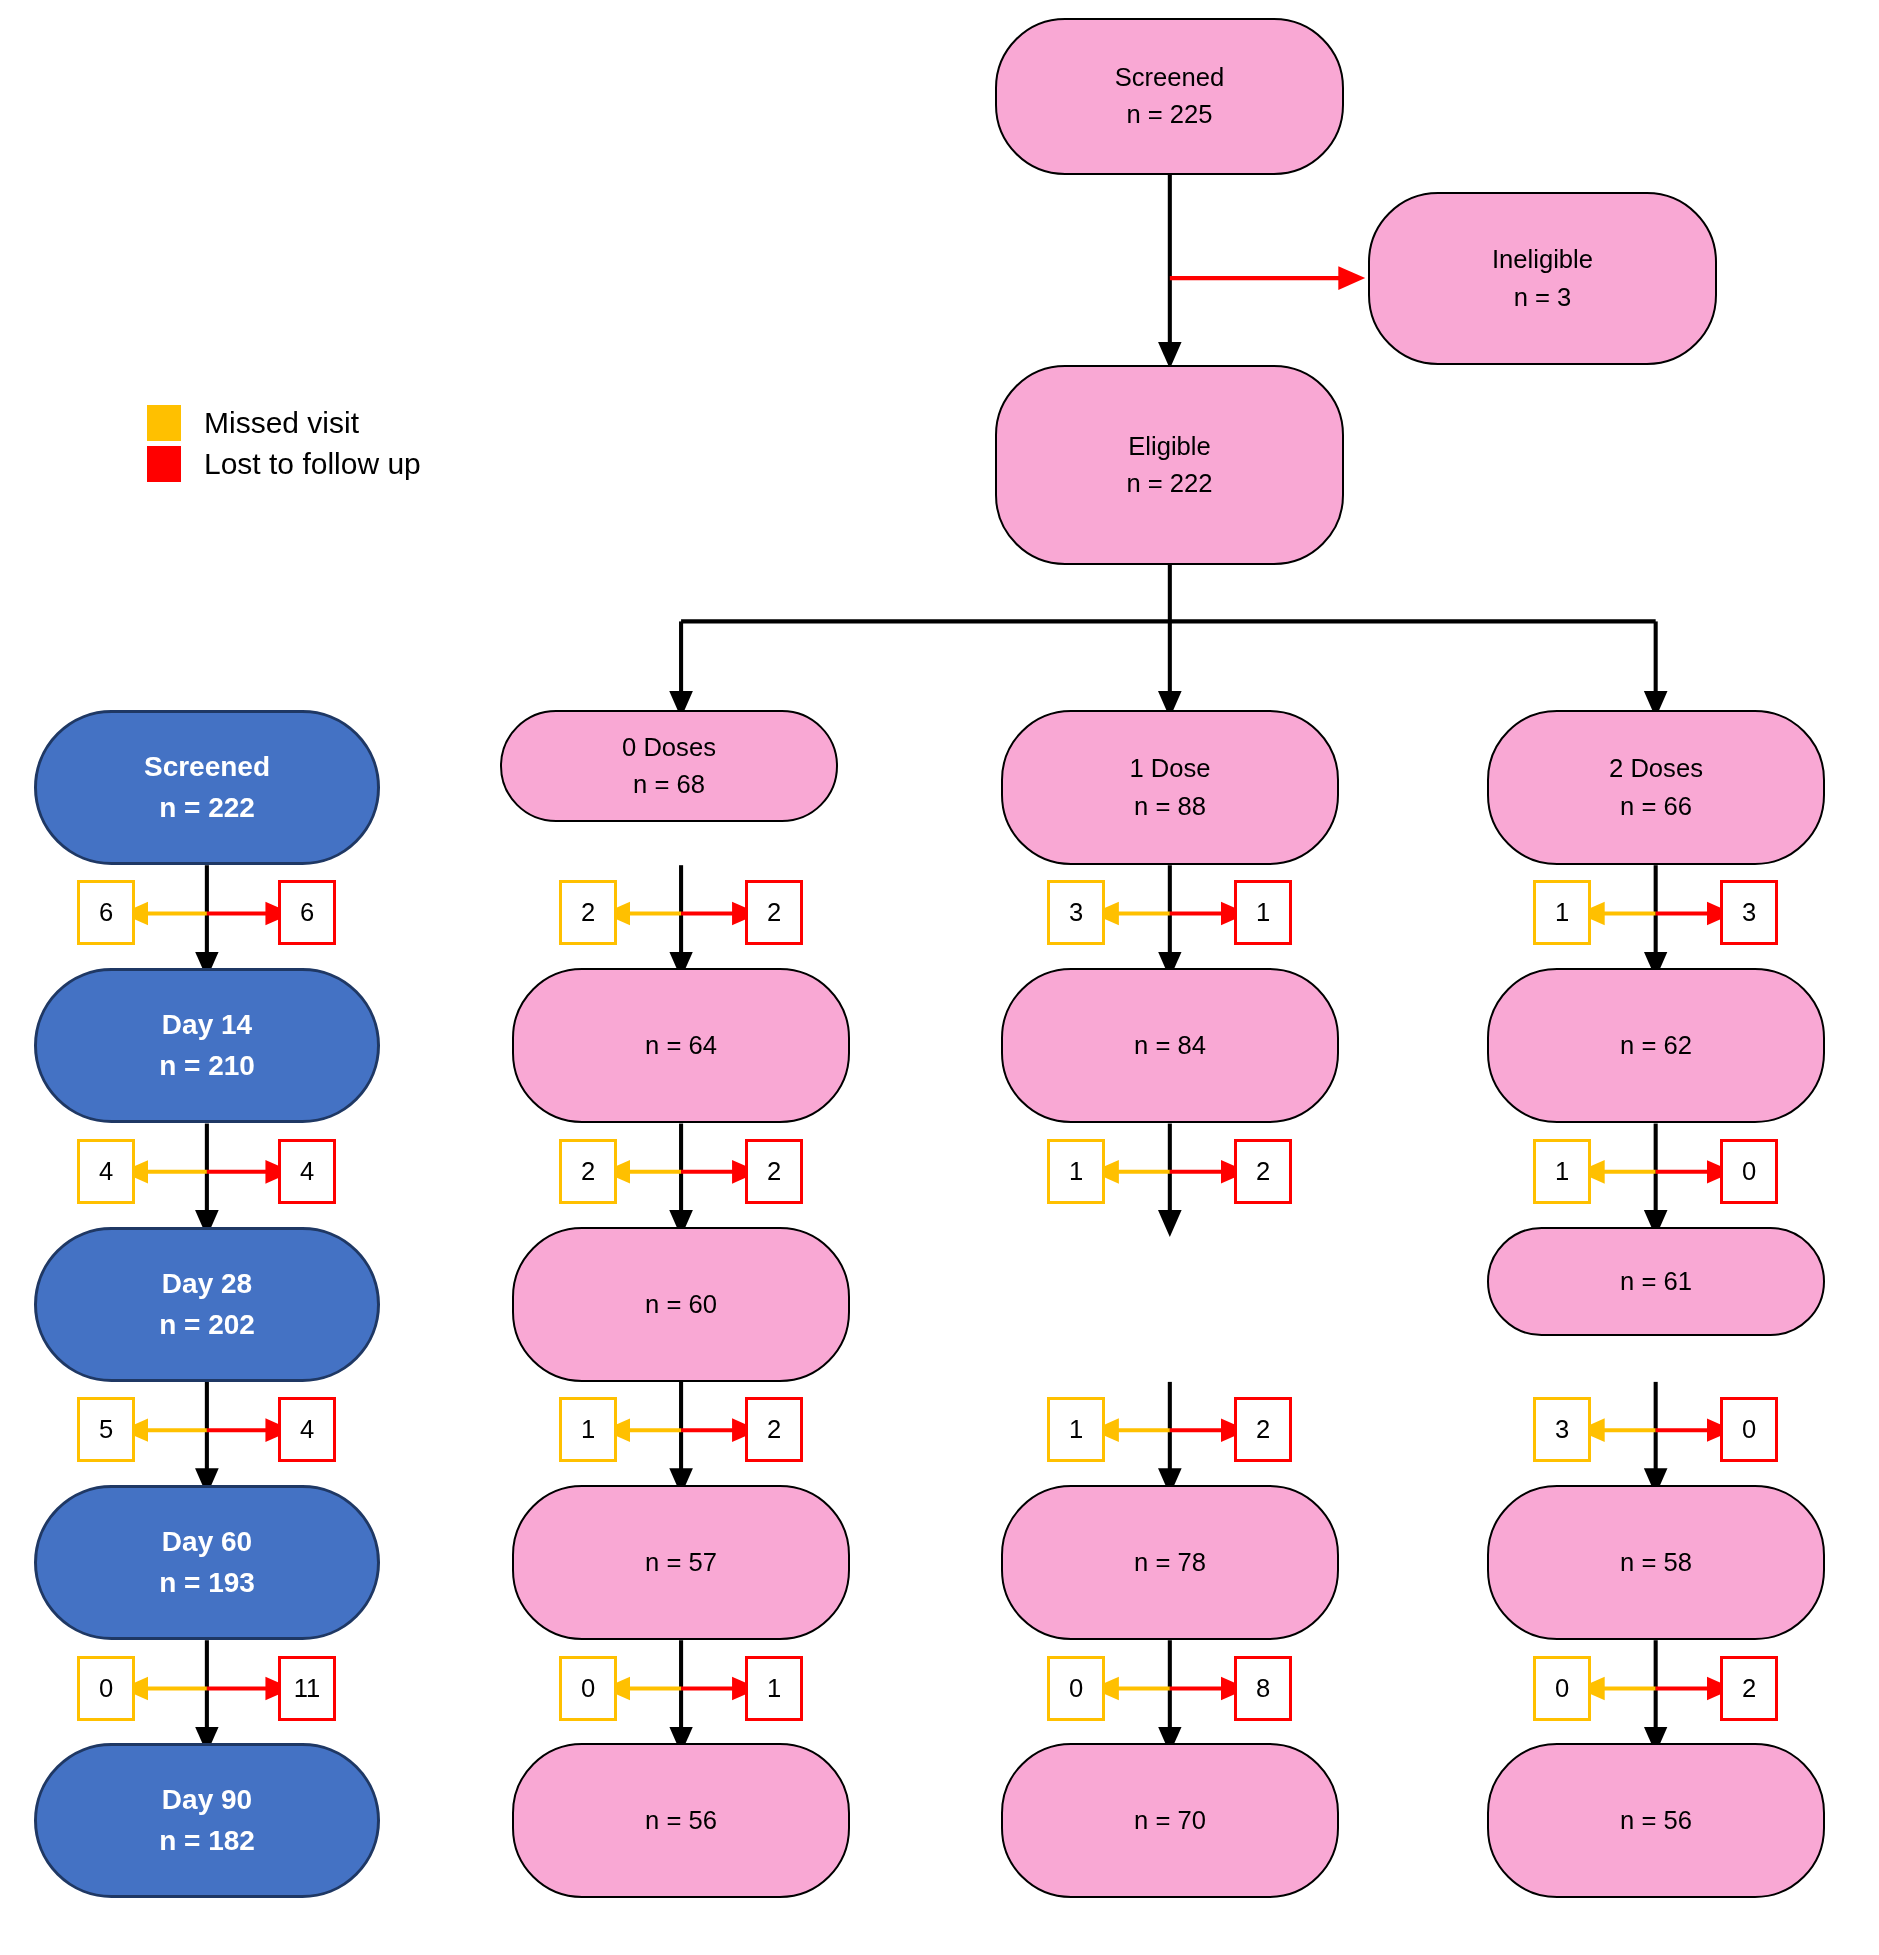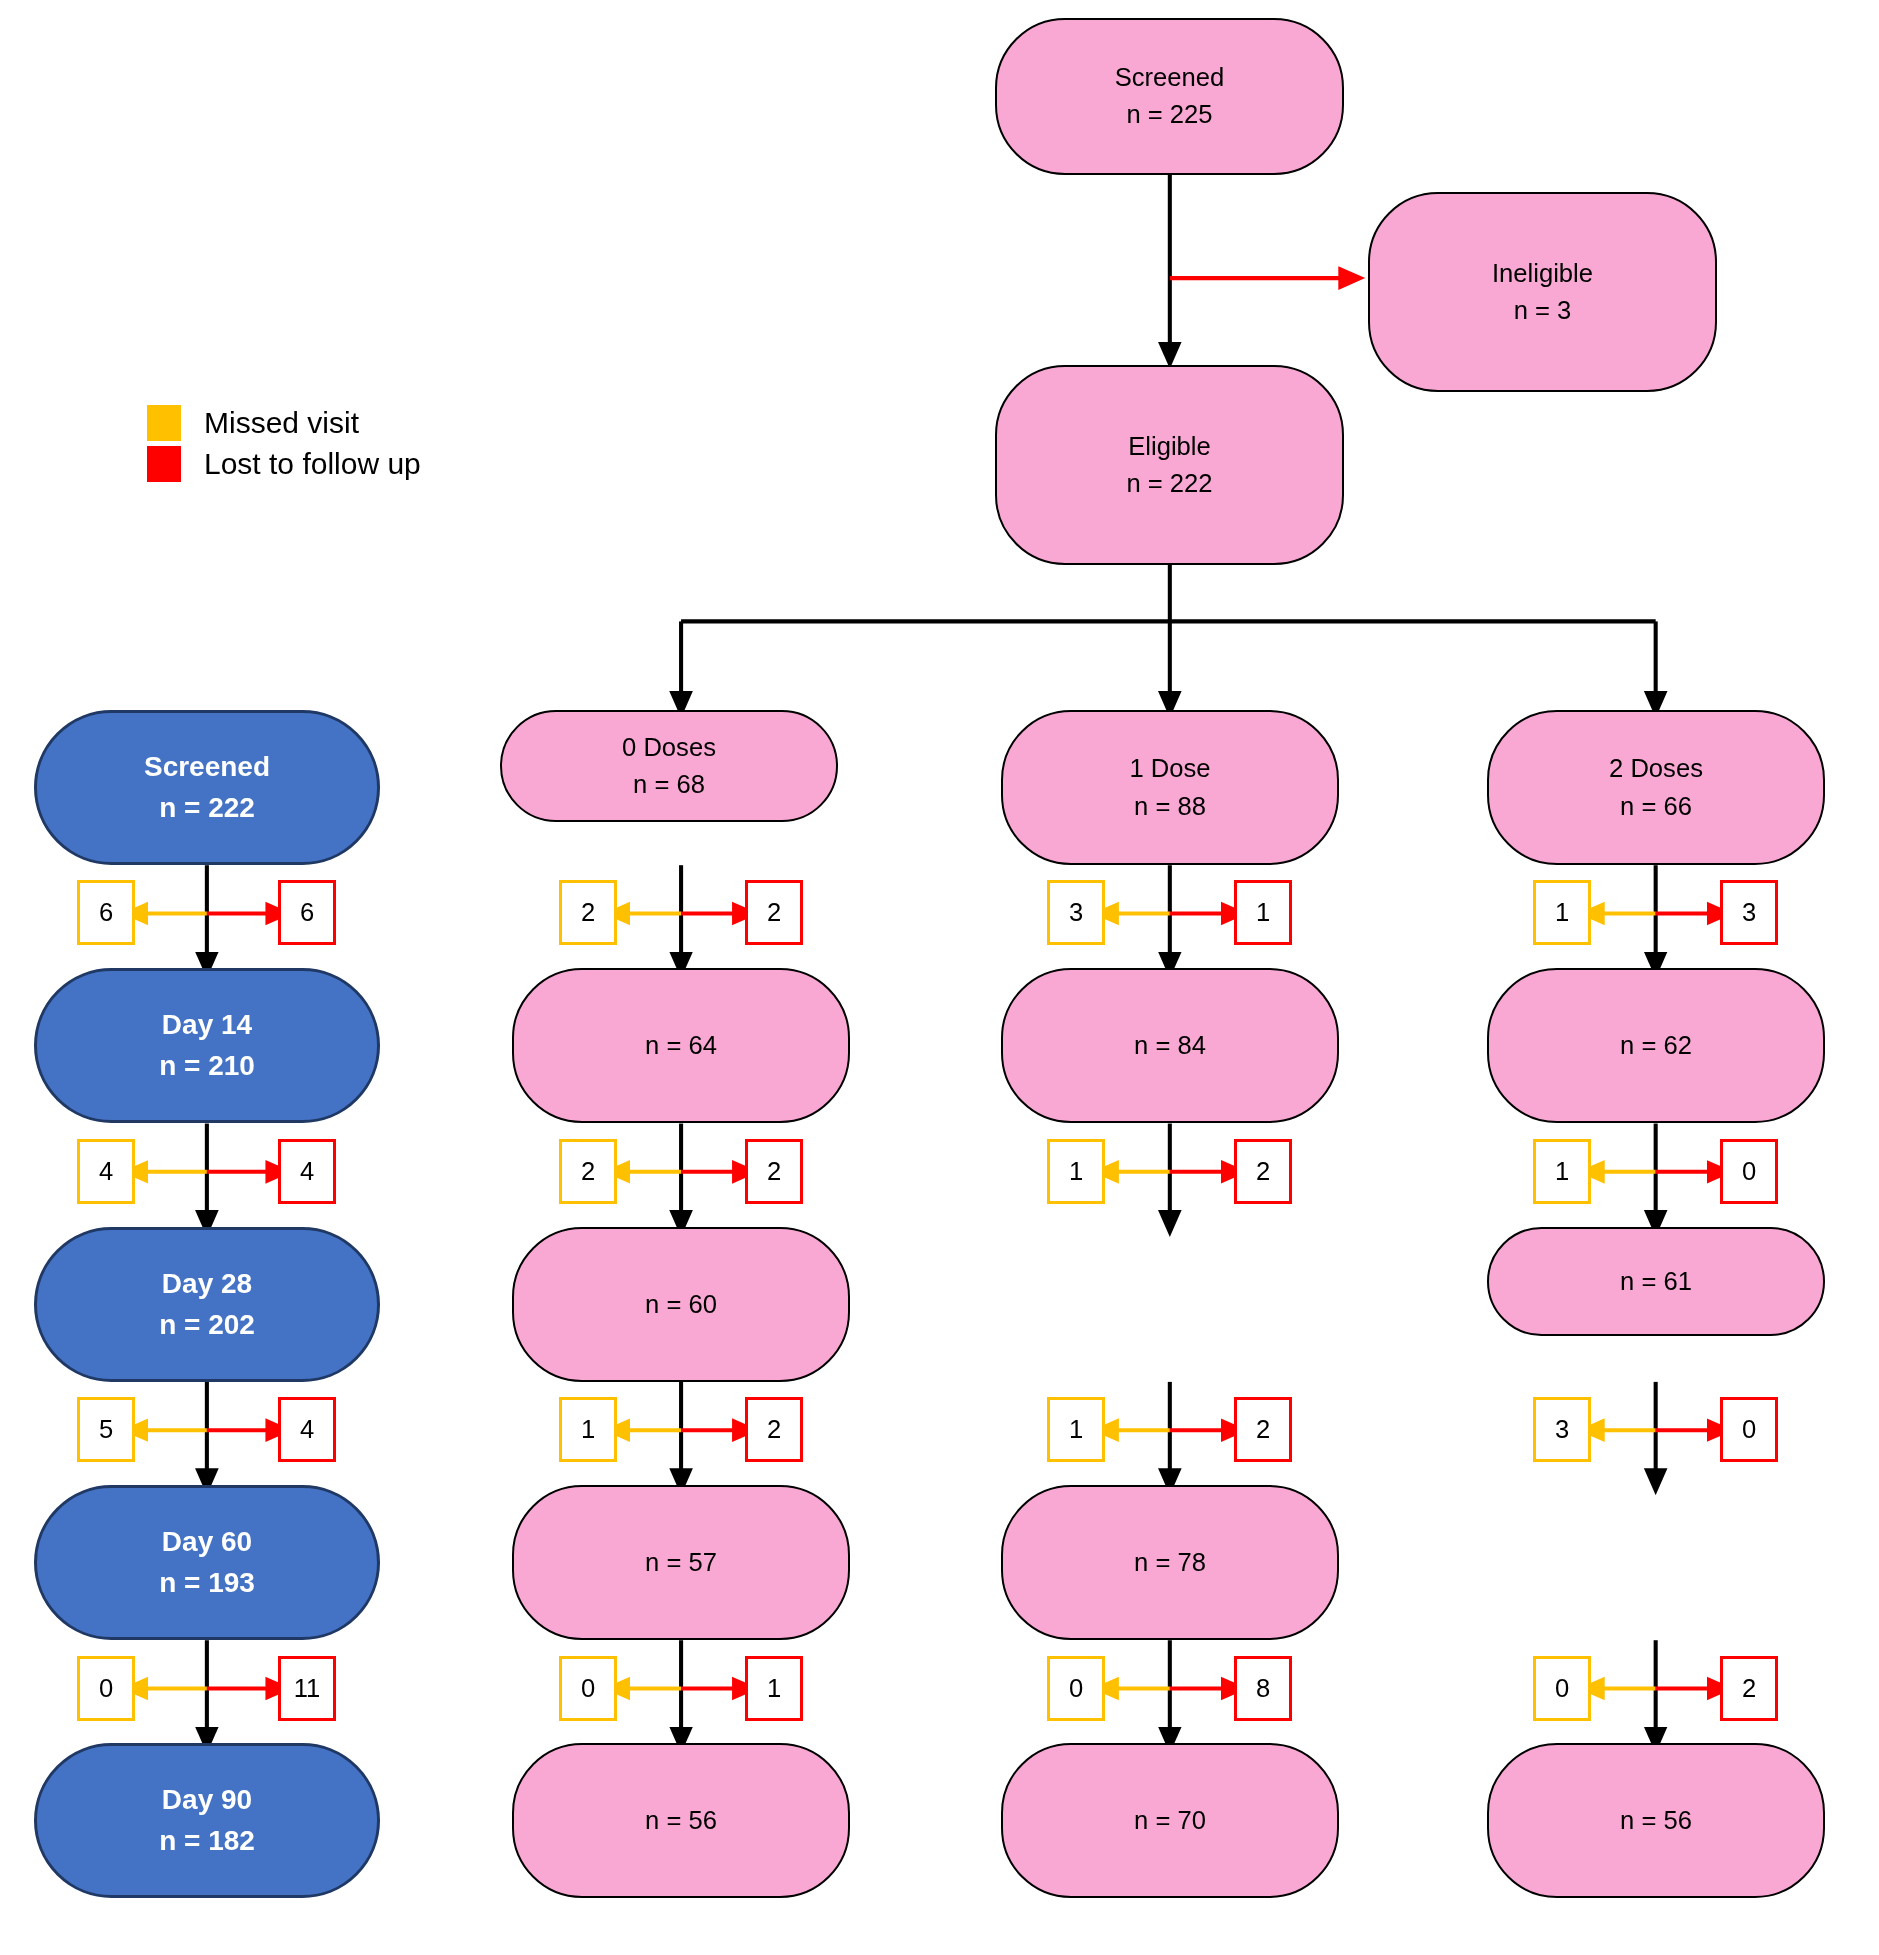--- a/index.html
+++ b/index.html
@@ -197,21 +197,21 @@
       <div class="legend-swatch lost"></div>
       <div class="legend-label">Lost to follow up</div>
     </div>
   </div>
 
   <div class="node" style="left:995px; top:17.5px; width:349px; height:157px;">
     <div class="line1">Screened</div>
     <div class="line2">n = 225</div>
   </div>
 
-  <div class="node" style="left:1368px; top:192px; width:349px; height:200px;">
+  <div class="node" style="left:1368px; top:192px; width:349px; height:173px;">
     <div class="line1">Ineligible</div>
     <div class="line2">n = 3</div>
   </div>
 
   <div class="node" style="left:995px; top:365px; width:349px; height:200px;text-align:center;">
     <div class="line1">Eligible</div>
     <div class="line2">n = 222</div>
   </div>
 
   <div class="node blue" style="left:34px; top:710px; width:346px; height:155px;">
@@ -299,20 +299,23 @@
   <div class="node" style="left:1487px; top:710px; width:338px; height:155px;">
     <div class="line1">2 Doses</div>
     <div class="line2">n = 66</div>
   </div>
   <div class="node" style="left:1487px; top:968px; width:338px; height:155px;">
     <div class="line2">n = 62</div>
   </div>
   <div class="node" style="left:1487px; top:1227px; width:338px; height:109px;justify-content:center;">
     <div class="line2">n = 61</div>
   </div>
+  <div class="node" style="left:1487px; top:1485px; width:338px; height:155px;">
+    <div class="line2">n = 58</div>
+  </div>
   <div class="node" style="left:1487px; top:1743px; width:338px; height:155px;">
     <div class="line2">n = 56</div>
   </div>
 
   <div class="attrition missed" style="left:1533px; top:880px; width:58px; height:65px;">1</div>
   <div class="attrition lost" style="left:1720px; top:880px; width:58px; height:65px;">3</div>
   <div class="attrition missed" style="left:1533px; top:1139px; width:58px; height:65px;">1</div>
   <div class="attrition lost" style="left:1720px; top:1139px; width:58px; height:65px;">0</div>
   <div class="attrition missed" style="left:1533px; top:1397px; width:58px; height:65px;">3</div>
   <div class="attrition lost" style="left:1720px; top:1397px; width:58px; height:65px;">0</div>

